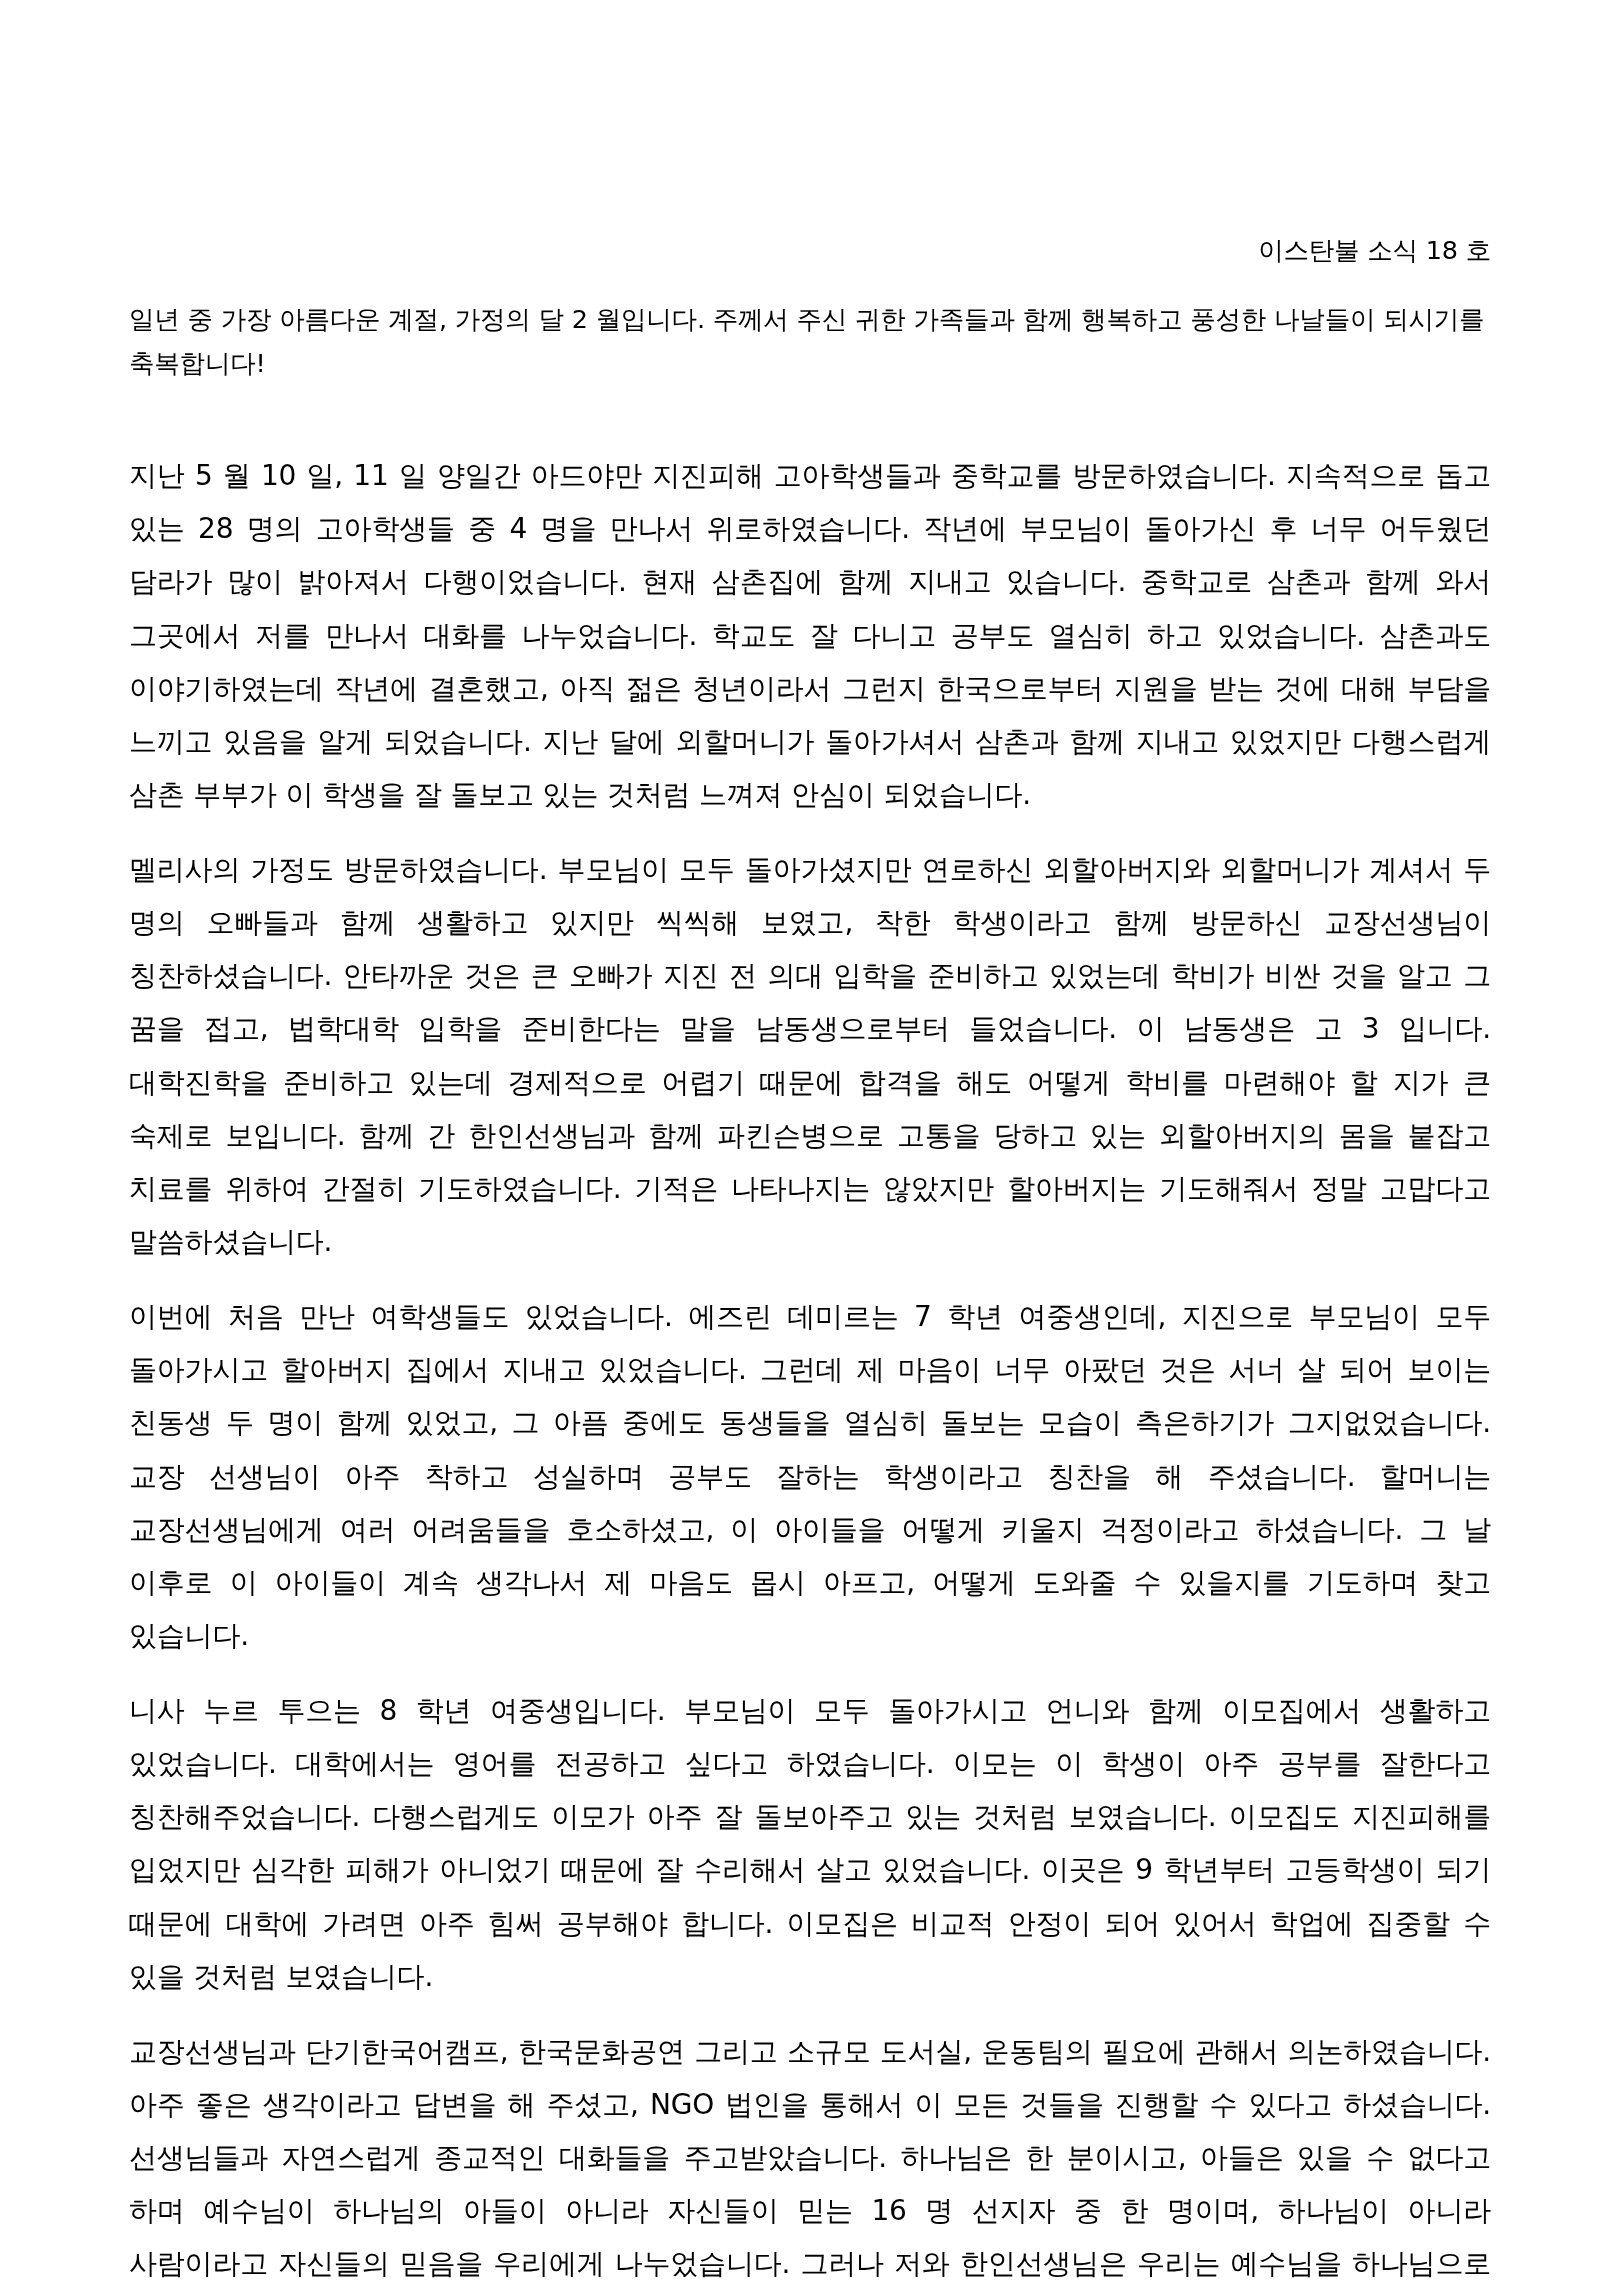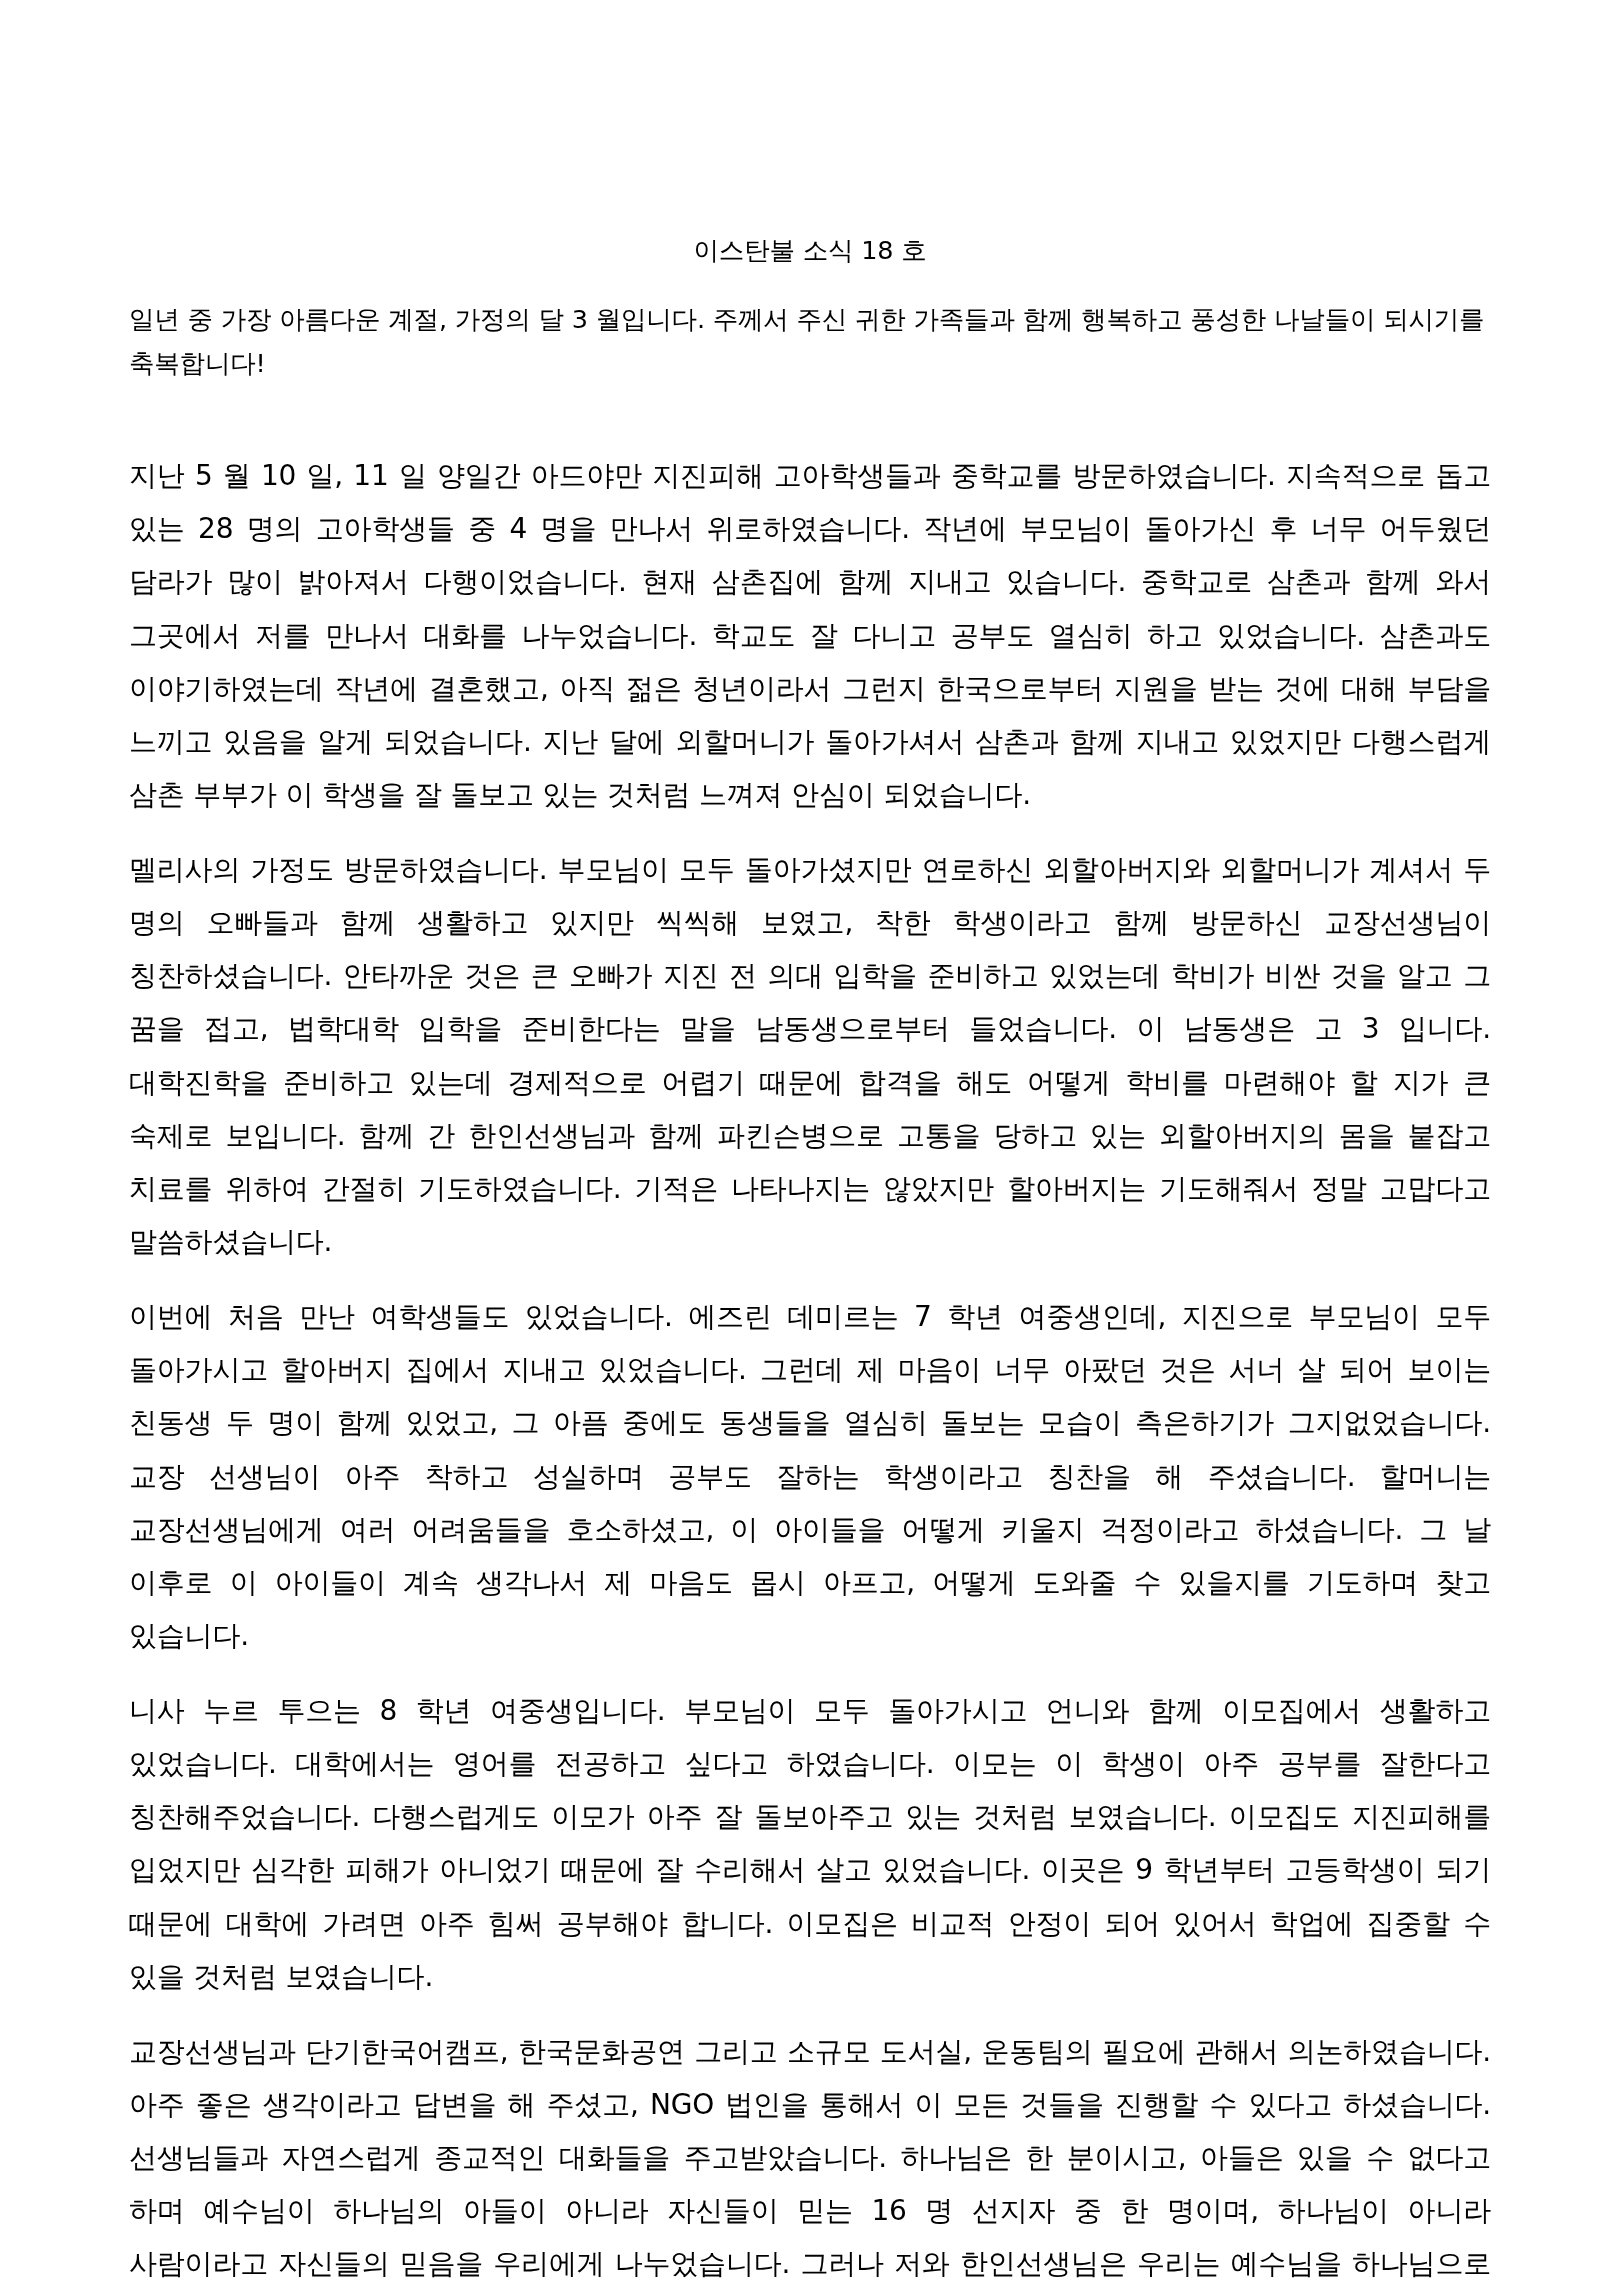--- a/index.html
+++ b/index.html
@@ -22,21 +22,21 @@
   .content {
     position: absolute;
     left: 129px;
     top: 231px;
     width: 1362px;
   }
   .doc-title {
     font-size: 25.5px;
     line-height: 1.5;
     letter-spacing: -0.2px;
-    text-align: center;
+    text-align: right;
     margin: 0 0 29px 0;
     word-break: keep-all;
   }
   .intro {
     font-size: 25.5px;
     line-height: 1.72;
     letter-spacing: -0.2px;
     text-align: left;
     margin: 0 0 63px 0;
     word-break: keep-all;
@@ -60,21 +60,21 @@
   }
 </style>
 </head>
 <body>
 
 <div class="page">
   <div class="content">
 
     <p class="doc-title">이스탄불 소식 18 호</p>
 
-    <p class="intro">일년 중 가장 아름다운 계절, 가정의 달 3 월입니다. 주께서 주신 귀한 가족들과 함께 행복하고 풍성한 나날들이 되시기를 축복합니다!</p>
+    <p class="intro">일년 중 가장 아름다운 계절, 가정의 달 2 월입니다. 주께서 주신 귀한 가족들과 함께 행복하고 풍성한 나날들이 되시기를 축복합니다!</p>
 
     <p class="body-par par-gap-large">지난 5 월 10 일, 11 일 양일간 아드야만 지진피해 고아학생들과 중학교를 방문하였습니다. 지속적으로 돕고 있는 28 명의 고아학생들 중 4 명을 만나서 위로하였습니다. 작년에 부모님이 돌아가신 후 너무 어두웠던 담라가 많이 밝아져서 다행이었습니다. 현재 삼촌집에 함께 지내고 있습니다. 중학교로 삼촌과 함께 와서 그곳에서 저를 만나서 대화를 나누었습니다. 학교도 잘 다니고 공부도 열심히 하고 있었습니다. 삼촌과도 이야기하였는데 작년에 결혼했고, 아직 젊은 청년이라서 그런지 한국으로부터 지원을 받는 것에 대해 부담을 느끼고 있음을 알게 되었습니다. 지난 달에 외할머니가 돌아가셔서 삼촌과 함께 지내고 있었지만 다행스럽게 삼촌 부부가 이 학생을 잘 돌보고 있는 것처럼 느껴져 안심이 되었습니다.</p>
 
     <p class="body-par par-gap-large">멜리사의 가정도 방문하였습니다. 부모님이 모두 돌아가셨지만 연로하신 외할아버지와 외할머니가 계셔서 두 명의 오빠들과 함께 생활하고 있지만 씩씩해 보였고, 착한 학생이라고 함께 방문하신 교장선생님이 칭찬하셨습니다. 안타까운 것은 큰 오빠가 지진 전 의대 입학을 준비하고 있었는데 학비가 비싼 것을 알고 그 꿈을 접고, 법학대학 입학을 준비한다는 말을 남동생으로부터 들었습니다. 이 남동생은 고 3 입니다. 대학진학을 준비하고 있는데 경제적으로 어렵기 때문에 합격을 해도 어떻게 학비를 마련해야 할 지가 큰 숙제로 보입니다. 함께 간 한인선생님과 함께 파킨슨병으로 고통을 당하고 있는 외할아버지의 몸을 붙잡고 치료를 위하여 간절히 기도하였습니다. 기적은 나타나지는 않았지만 할아버지는 기도해줘서 정말 고맙다고 말씀하셨습니다.</p>
 
     <p class="body-par par-gap-large">이번에 처음 만난 여학생들도 있었습니다. 에즈린 데미르는 7 학년 여중생인데, 지진으로 부모님이 모두 돌아가시고 할아버지 집에서 지내고 있었습니다. 그런데 제 마음이 너무 아팠던 것은 서너 살 되어 보이는 친동생 두 명이 함께 있었고, 그 아픔 중에도 동생들을 열심히 돌보는 모습이 측은하기가 그지없었습니다. 교장 선생님이 아주 착하고 성실하며 공부도 잘하는 학생이라고 칭찬을 해 주셨습니다. 할머니는 교장선생님에게 여러 어려움들을 호소하셨고, 이 아이들을 어떻게 키울지 걱정이라고 하셨습니다. 그 날 이후로 이 아이들이 계속 생각나서 제 마음도 몹시 아프고, 어떻게 도와줄 수 있을지를 기도하며 찾고 있습니다.</p>
 
     <p class="body-par par-gap-large">니사 누르 투으는 8 학년 여중생입니다. 부모님이 모두 돌아가시고 언니와 함께 이모집에서 생활하고 있었습니다. 대학에서는 영어를 전공하고 싶다고 하였습니다. 이모는 이 학생이 아주 공부를 잘한다고 칭찬해주었습니다. 다행스럽게도 이모가 아주 잘 돌보아주고 있는 것처럼 보였습니다. 이모집도 지진피해를 입었지만 심각한 피해가 아니었기 때문에 잘 수리해서 살고 있었습니다. 이곳은 9 학년부터 고등학생이 되기 때문에 대학에 가려면 아주 힘써 공부해야 합니다. 이모집은 비교적 안정이 되어 있어서 학업에 집중할 수 있을 것처럼 보였습니다.</p>
 
     <p class="body-par">교장선생님과 단기한국어캠프, 한국문화공연 그리고 소규모 도서실, 운동팀의 필요에 관해서 의논하였습니다. 아주 좋은 생각이라고 답변을 해 주셨고, NGO 법인을 통해서 이 모든 것들을 진행할 수 있다고 하셨습니다. 선생님들과 자연스럽게 종교적인 대화들을 주고받았습니다. 하나님은 한 분이시고, 아들은 있을 수 없다고 하며 예수님이 하나님의 아들이 아니라 자신들이 믿는 16 명 선지자 중 한 명이며, 하나님이 아니라 사람이라고 자신들의 믿음을 우리에게 나누었습니다. 그러나 저와 한인선생님은 우리는 예수님을 하나님으로 믿고 있고, 십자가에 죽으심으로 우리를 향한 사랑을 보여주셨다고 짧은 신앙고백과 함께 복음을 나누었습니다. 더 이상의 논쟁은 하지 않았고, 선생님들은 이렇게 먼 곳까지 와서 학생들을 도와주는 사랑이 참으로 귀하다고 감사하면서 종교가 아닌 사랑 때문에 우리는 하나가 될 수 있다고 답변을 하였습니다.</p>

